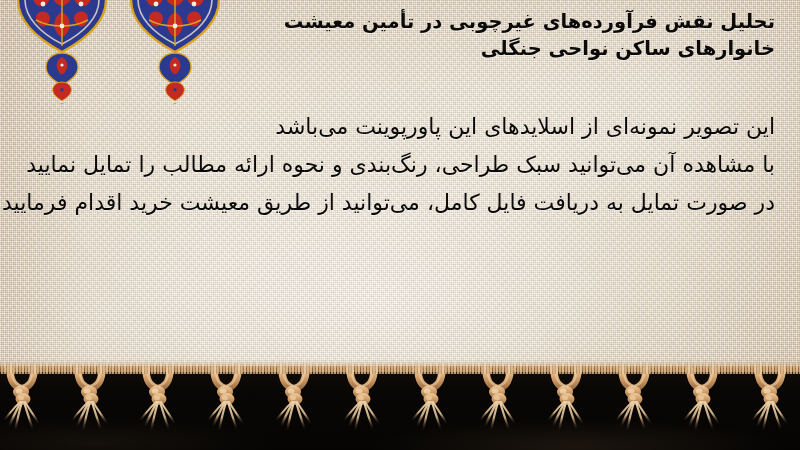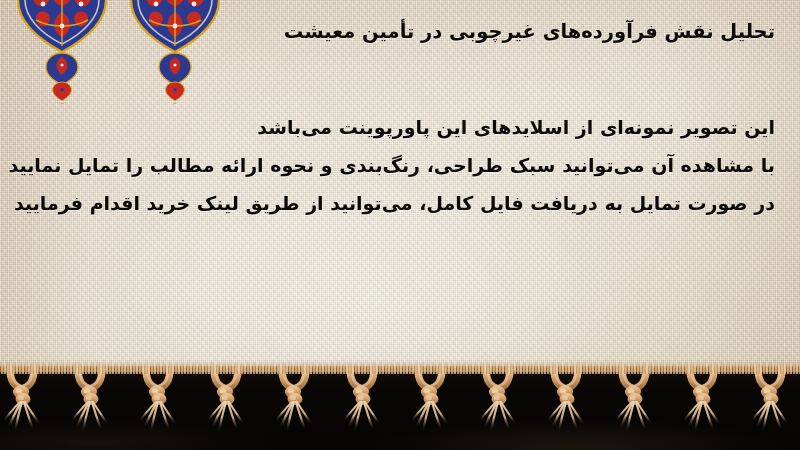--- a/index.html
+++ b/index.html
@@ -65,36 +65,36 @@
   
   .ornaments{position:absolute;left:0;top:-8px;width:240px;height:110px;}
   .ornaments svg{display:block;}
 
   
   .text-layer{
     position:absolute;left:0;top:0;width:800px;height:382px;
     direction:rtl;text-align:right;
   }
   .title{
-    position:absolute;right:25px;top:18px;width:750px;
+    position:absolute;right:25px;top:8px;width:750px;
     color:#0c0a08;
     font-size:19.5px;
     line-height:27px;
     font-weight:700;
     letter-spacing:0px;
     text-shadow:0 1px 0 rgba(255,255,255,0.45);
   }
   .title .ln{display:block;}
 
   .body{
     position:absolute;right:25px;top:108px;width:750px;
     color:#0c0a08;
-    font-size:19px;
+    font-size:22px;
     line-height:38px;
-    font-weight:700;
+    font-weight:400;
     text-shadow:0 1px 0 rgba(255,255,255,0.42);
   }
   .body .ln{display:block;white-space:nowrap;}
 
   
   .fringe-band{
     position:absolute;left:0;top:366px;width:800px;height:84px;
     background:
       radial-gradient(ellipse 300px 40px at 72% 96%, rgba(60,46,30,0.40) 0%, rgba(0,0,0,0) 70%),
       radial-gradient(ellipse 260px 36px at 12% 92%, rgba(55,42,28,0.30) 0%, rgba(0,0,0,0) 70%),
@@ -177,26 +177,27 @@
         <use href="#seed" transform="translate(0,82) scale(.85)"></use>
         <circle cx="0" cy="100" r="2.6" fill="#c42a22"></circle>
       </g>
     </svg>
   </div>
 
   <div class="text-layer">
 
     <div class="title">
       <span class="ln">تحلیل نقش فرآورده‌های غیرچوبی در تأمین معیشت</span>
+      <span class="ln">خانوارهای ساکن نواحی جنگلی</span>
     </div>
 
     <div class="body">
       <span class="ln">این تصویر نمونه‌ای از اسلایدهای این پاورپوینت می‌باشد</span>
       <span class="ln">با مشاهده آن می‌توانید سبک طراحی، رنگ‌بندی و نحوه ارائه مطالب را تمایل نمایید</span>
-      <span class="ln">در صورت تمایل به دریافت فایل کامل، می‌توانید از طریق لینک خرید اقدام فرمایید</span>
+      <span class="ln">در صورت تمایل به دریافت فایل کامل، می‌توانید از طریق معیشت خرید اقدام فرمایید</span>
     </div>
 
   </div>
 
   <div class="fringe-band">
     <svg class="fringe-svg" width="800" height="96" viewBox="0 0 800 96" xmlns="http://www.w3.org/2000/svg">
       <defs>
         <linearGradient id="cordG" x1="0" y1="0" x2="0" y2="1">
           <stop offset="0%" stop-color="#f0cda2"></stop>
           <stop offset="45%" stop-color="#d2a06a"></stop>

